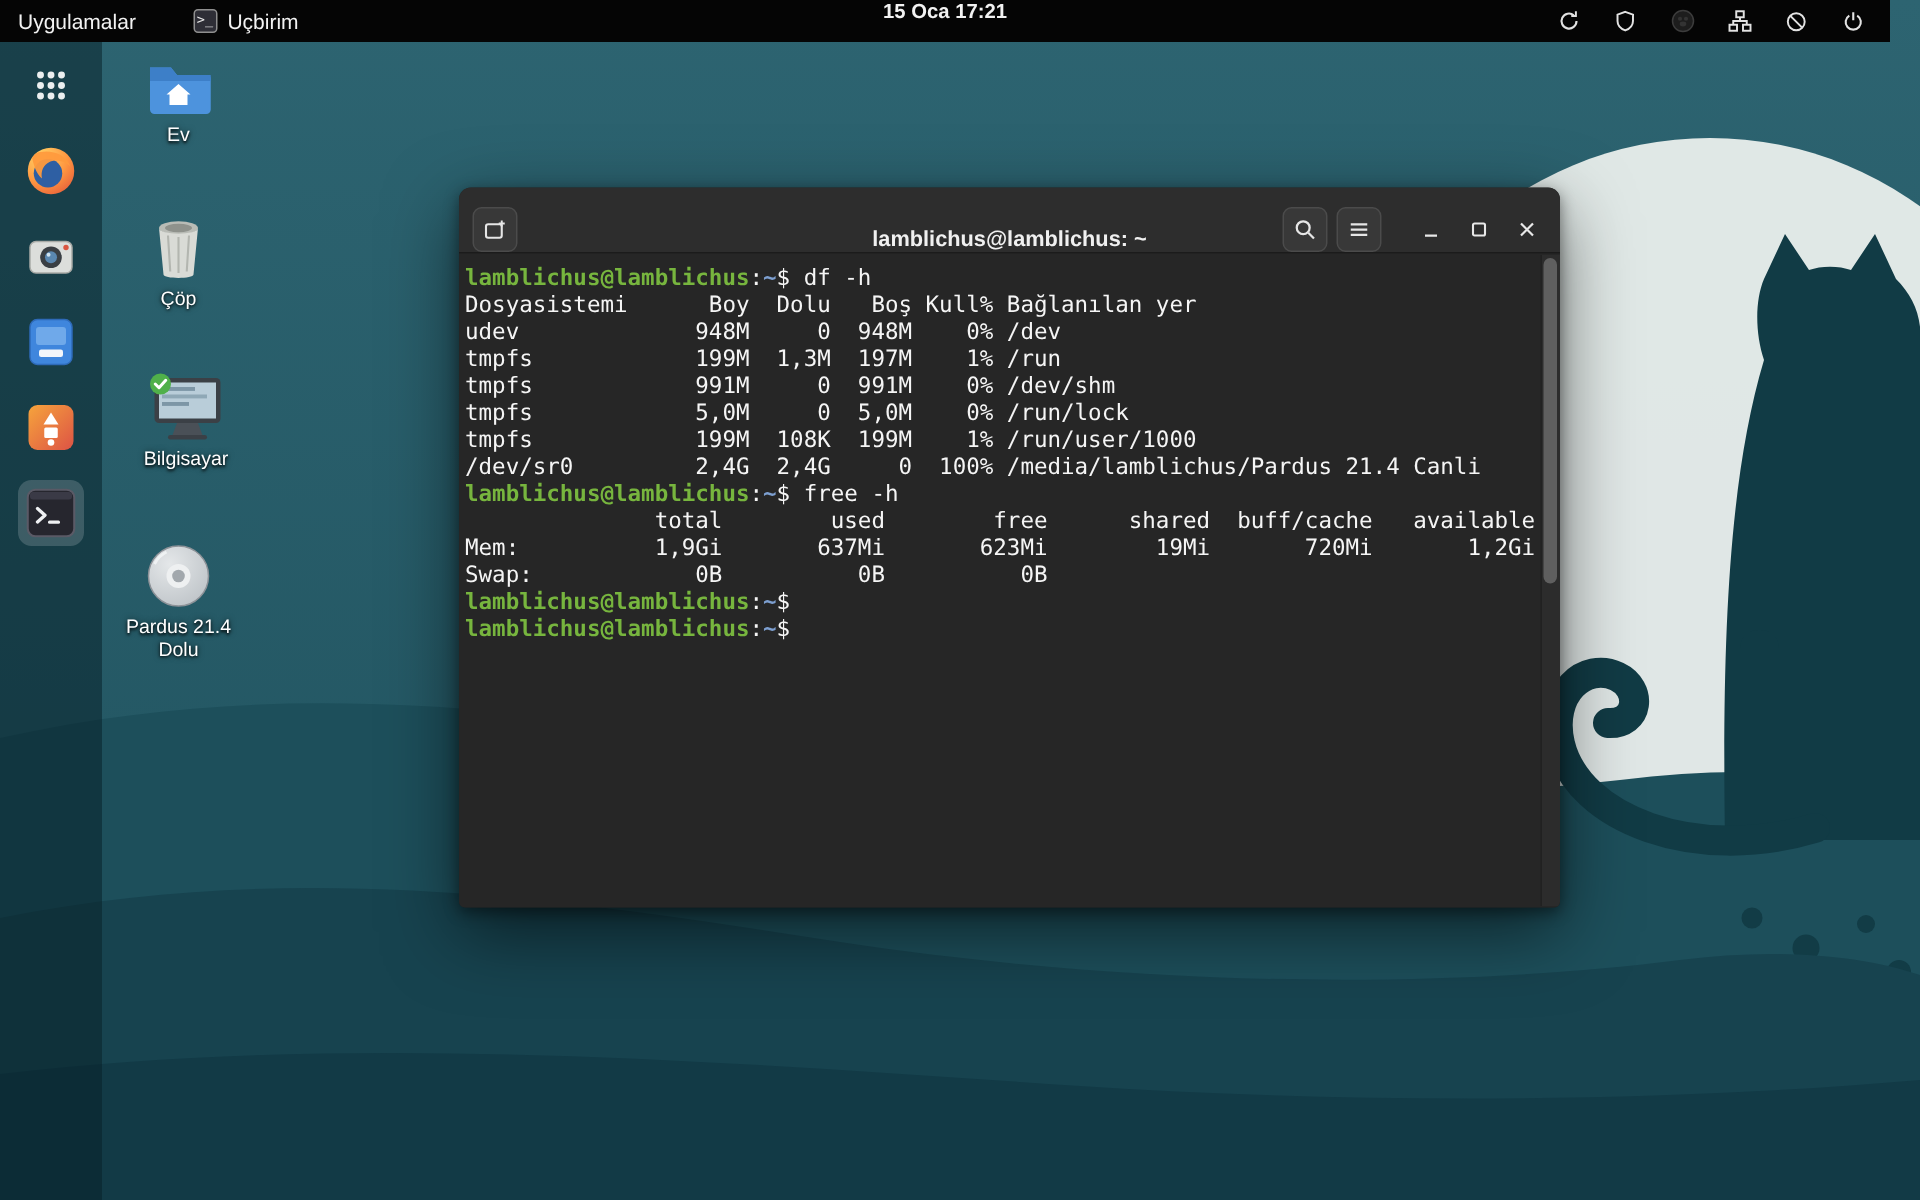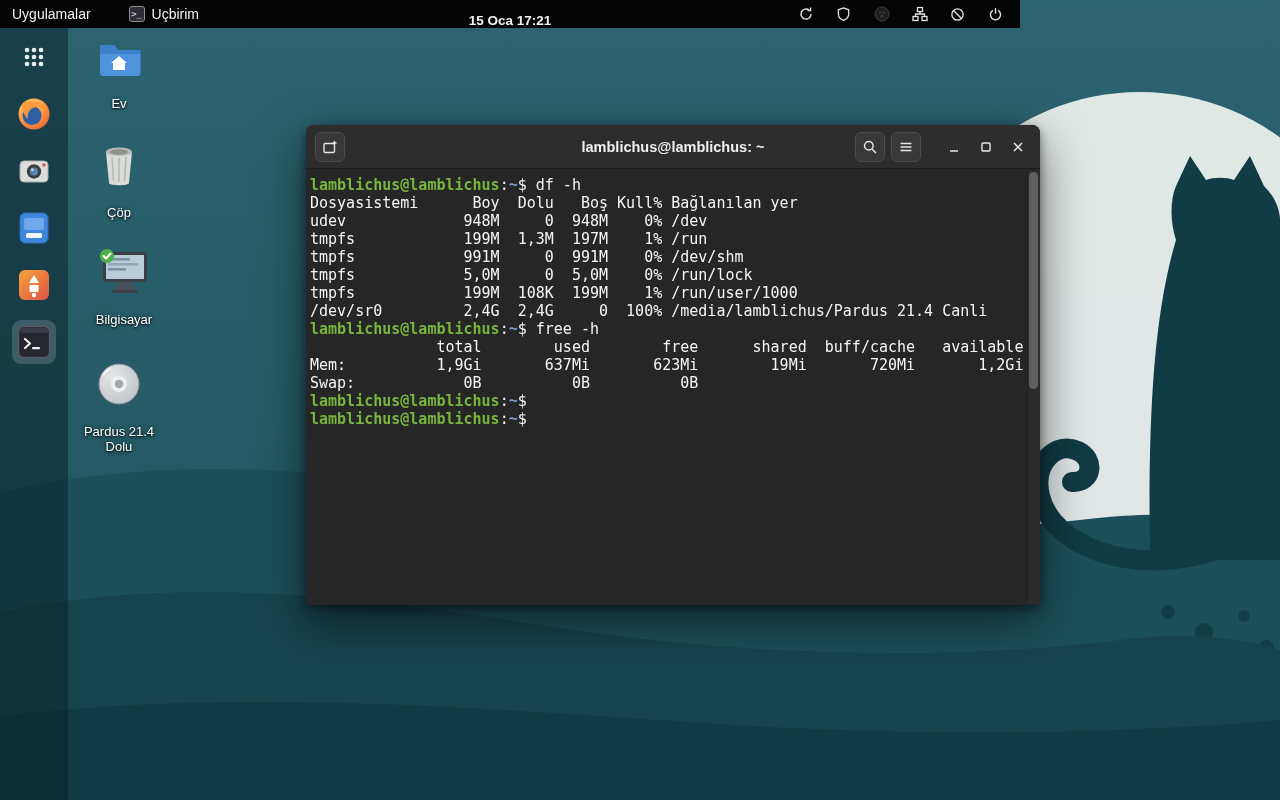--- a/index.html
+++ b/index.html
@@ -3,51 +3,51 @@
 <meta charset="utf-8">
 <style>
   * { margin:0; padding:0; box-sizing:border-box; }
   html,body { width:1280px; height:800px; overflow:hidden; background:#1f505c;
               font-family:"Liberation Sans","DejaVu Sans",sans-serif; }
 
   
   .wallpaper { position:absolute; inset:0; z-index:0; }
 
   
-  .topbar { position:absolute; top:0; left:0; width:1020px; height:28px;
+  .topbar { position:absolute; top:0; left:0; width:1260px; height:28px;
             background:#050505; color:#f2f2f2; z-index:50;
-            display:flex; align-items:flex-end; font-size:14px; }
+            display:flex; align-items:flex-start; font-size:14px; }
   .tb-left { display:flex; align-items:center; height:100%; }
   .tb-activities { padding:0 12px; height:100%; display:flex; align-items:center; font-weight:500; cursor:default; }
   .tb-app { display:flex; align-items:center; gap:7px; padding:0 10px; margin-left:16px; height:100%; font-weight:500; }
   .tb-app-icon { width:16px; height:16px; background:#2e2e36; border:1px solid #8f8f8f; border-radius:3px;
                  color:#e8e8e8; font-size:9px; line-height:14px; text-align:center; font-family:"DejaVu Sans Mono",monospace; }
   .tb-clock { position:absolute; left:50%; transform:translateX(-50%); font-weight:700; font-size:13.5px; }
   .tb-right { margin-left:auto; display:flex; align-items:center; gap:21px; padding-right:16px; height:100%; }
   .tb-ico { width:17px; height:17px; display:grid; place-items:center; }
   .tb-ico svg { display:block; }
 
   
   .dock { position:absolute; left:0; top:28px; bottom:0; width:68px;
           background:rgba(7,33,40,0.52); z-index:10;
           display:flex; flex-direction:column; align-items:center; padding-top:7px; gap:13px; }
   .dock-item { width:44px; height:44px; border-radius:9px; display:grid; place-items:center; }
   .dock-item.active { background:rgba(255,255,255,0.17); }
 
   
   .desk-icon { position:absolute; width:92px; display:flex; flex-direction:column; align-items:center; z-index:5; }
-  .desk-label { margin-top:18px; font-size:13px; color:#ffffff; text-align:center; line-height:15px;
+  .desk-label { margin-top:4px; font-size:13px; color:#ffffff; text-align:center; line-height:15px;
                 text-shadow:0 1px 2px rgba(0,0,0,0.9), 0 0 4px rgba(0,0,0,0.6); }
 
   
   .window { position:absolute; left:306px; top:125px; width:734px; height:480px; z-index:20;
             border-radius:8px 8px 4px 4px; overflow:hidden; background:#262626;
             box-shadow:0 16px 48px rgba(0,0,0,0.55), 0 3px 10px rgba(0,0,0,0.45); }
   .titlebar { position:relative; height:44px; background:#2d2d2d; border-bottom:1px solid #1b1b1b;
-              display:flex; align-items:center; padding:0 9px; }
+              display:flex; align-items:flex-end; padding:0 9px; }
   .title { position:absolute; left:50%; transform:translateX(-50%); color:#f0f0f0;
            font-weight:700; font-size:14.5px; white-space:nowrap; }
   .tbtn { width:30px; height:30px; border:1px solid #4b4b4b; border-radius:6px; background:#383838;
           display:grid; place-items:center; }
   .wbtn { width:26px; height:26px; display:grid; place-items:center; }
   .tb-controls { position:absolute; right:9px; display:flex; align-items:center; gap:6px; }
   .tb-controls .gap { width:8px; }
 
   .term-body { position:absolute; top:45px; left:0; right:0; bottom:0; background:#262626;
                padding:6px 18px 15px 4px;

